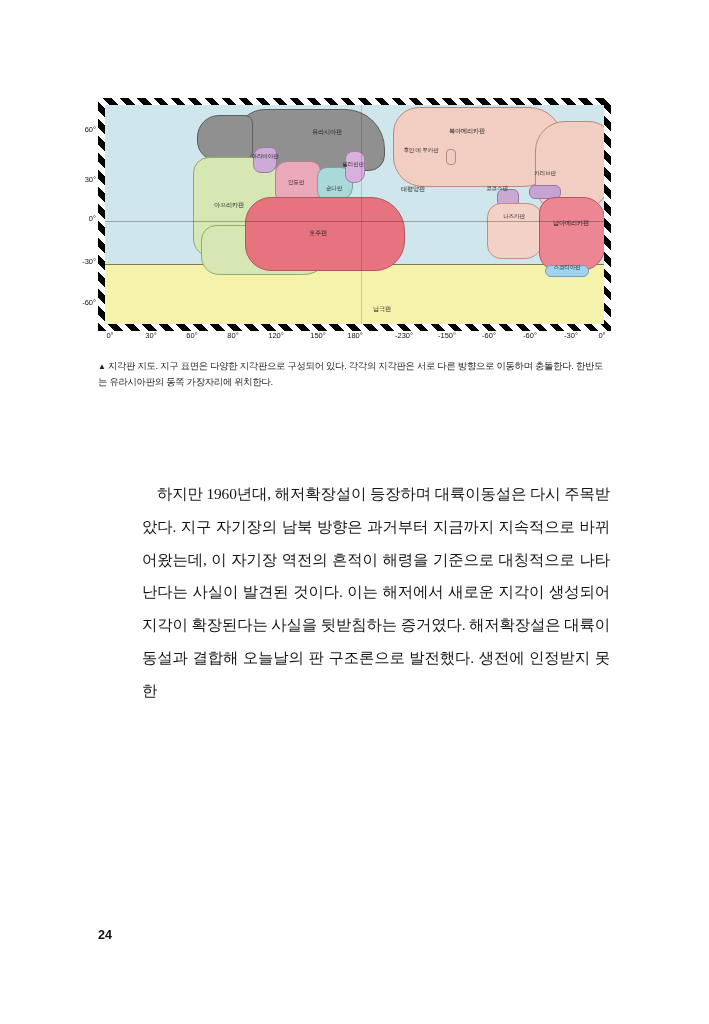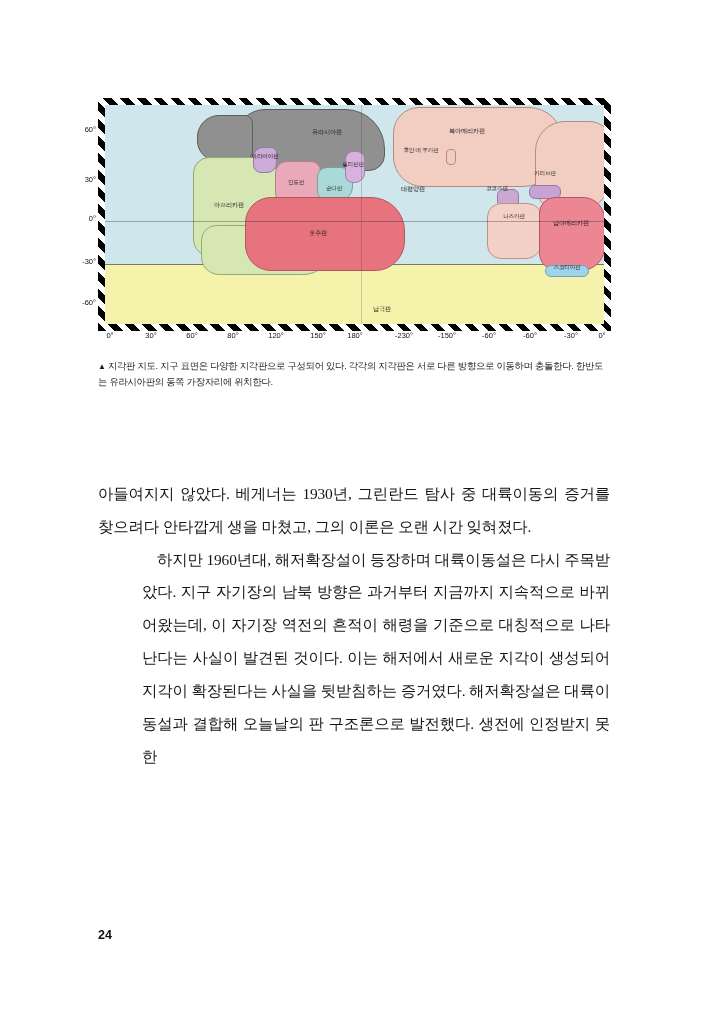--- a/index.html
+++ b/index.html
@@ -236,17 +236,16 @@
   <span style="left:473px;">-30°</span>
   <span style="left:504px;">0°</span>
 </div>
 
 <div class="caption">
   <span class="tri">▲</span>
   <span>지각판 지도. 지구 표면은 다양한 지각판으로 구성되어 있다. 각각의 지각판은 서로 다른 방향으로 이동하며 충돌한다. 한반도는 유라시아판의 동쪽 가장자리에 위치한다.</span>
 </div>
 
 <div class="body-text">
-  <p>아들여지지 않았다. 베게너는 1930년, 그린란드 탐사 중 대륙이동의 증거를 찾으려다 안타깝게 생을 마쳤고, 그의 이론은 오랜 시간 잊혀졌다.</p>
   <p class="indent">하지만 1960년대, 해저확장설이 등장하며 대륙이동설은 다시 주목받았다. 지구 자기장의 남북 방향은 과거부터 지금까지 지속적으로 바뀌어왔는데, 이 자기장 역전의 흔적이 해령을 기준으로 대칭적으로 나타난다는 사실이 발견된 것이다. 이는 해저에서 새로운 지각이 생성되어 지각이 확장된다는 사실을 뒷받침하는 증거였다. 해저확장설은 대륙이동설과 결합해 오늘날의 판 구조론으로 발전했다. 생전에 인정받지 못한</p>
 </div>
 
 <div class="page-number">24</div>
 
 </body></html>

